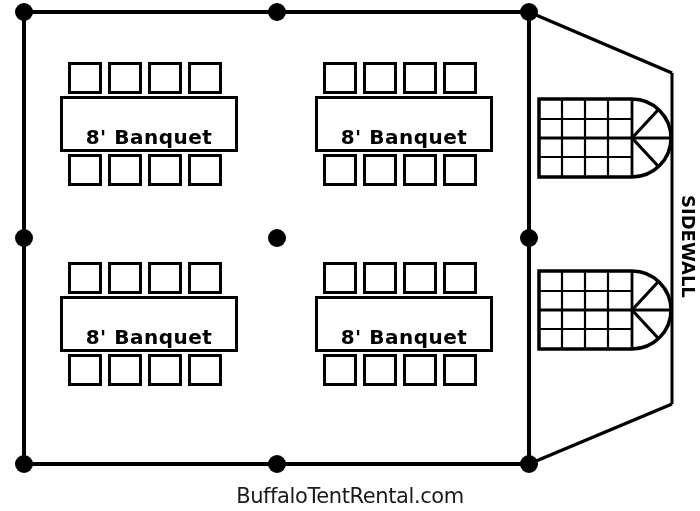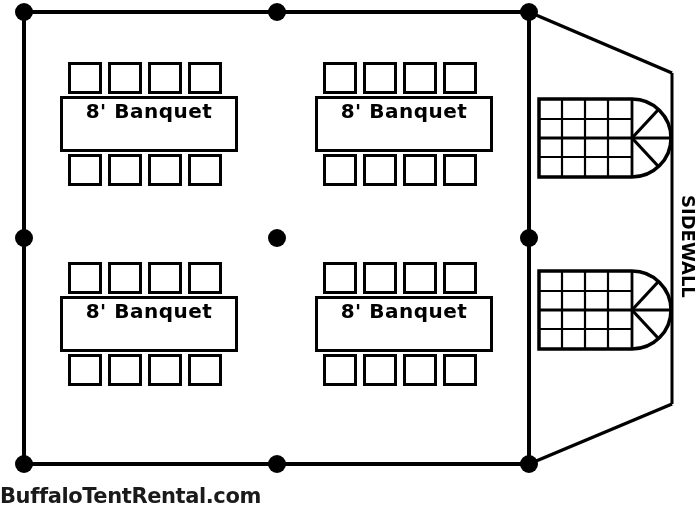--- a/index.html
+++ b/index.html
@@ -45,21 +45,21 @@
   .banquet-table {
     position: absolute;
     left: 0;
     top: 34px;
     width: 100%;
     height: 56px;
     border: 3px solid #000000;
     background: #ffffff;
     box-sizing: border-box;
     display: flex;
-    align-items: flex-start;
+    align-items: flex-end;
     justify-content: center;
   }
   .banquet-label {
     font-family: "DejaVu Sans", sans-serif;
     font-weight: bold;
     font-size: 20px;
     letter-spacing: 0.5px;
     color: #000000;
     white-space: nowrap;
   }
@@ -75,23 +75,23 @@
     font-size: 18px;
     letter-spacing: 0px;
     color: #000000;
     white-space: nowrap;
   }
   .footer-text {
     position: absolute;
     left: 0;
     top: 484px;
     width: 700px;
-    text-align: left;
+    text-align: center;
     font-family: "DejaVu Sans", sans-serif;
-    font-weight: bold;
+    font-weight: normal;
     font-size: 21px;
     color: #1a1a1a;
     letter-spacing: -0.4px;
   }
 </style>
 </head>
 <body>
 
 <div id="canvas">
 

